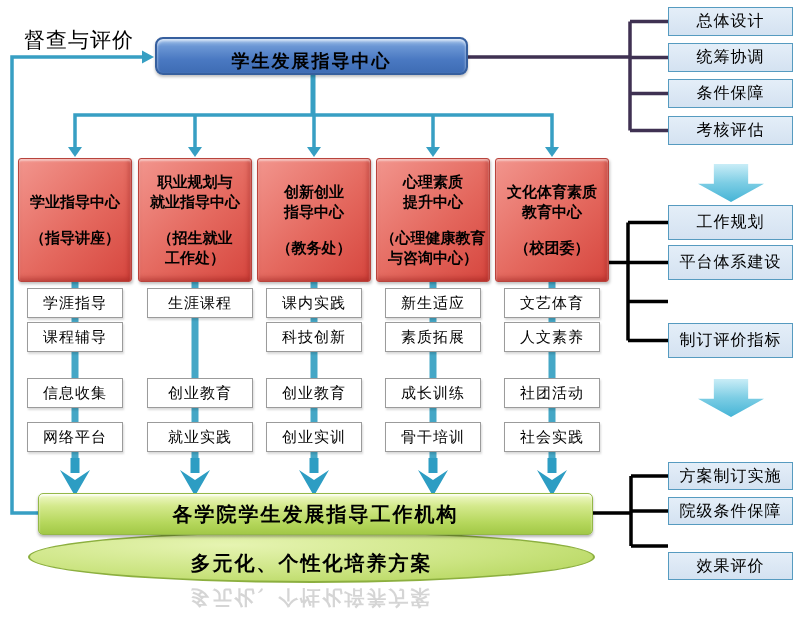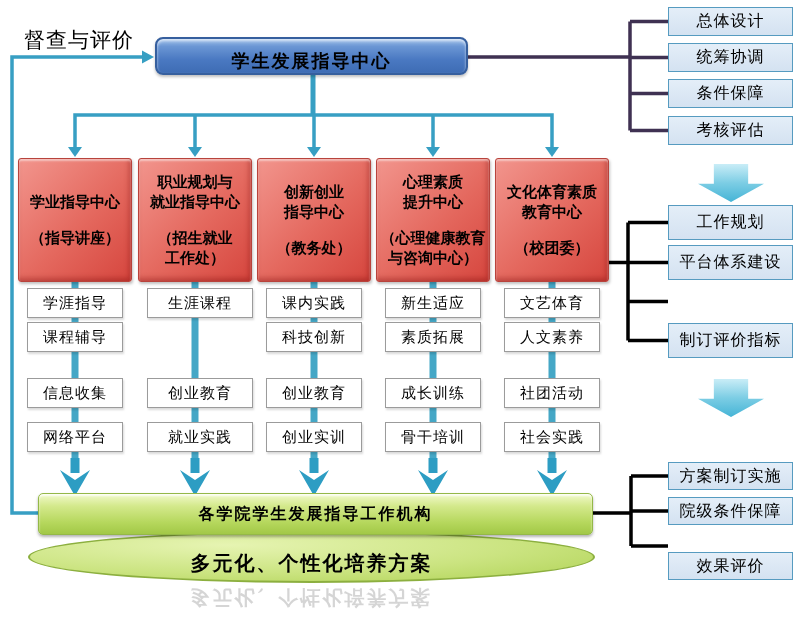--- a/index.html
+++ b/index.html
@@ -65,21 +65,21 @@
   }
   .fat1{top:164px}.fat2{top:379px}
 
   
   .green-bar{
     position:absolute;left:38px;top:493px;width:555px;height:42px;z-index:3;
     border-radius:5px;border:1px solid #94B848;box-sizing:border-box;
     background:linear-gradient(180deg,#F2FACB 0%,#D4E98C 30%,#B5D75C 72%,#A2C847 100%);
     box-shadow:inset 0 2px 2px rgba(255,255,255,.8),0 2px 3px rgba(0,0,0,.3);
     display:flex;align-items:center;justify-content:center;
-    font-size:16px;font-weight:bold;letter-spacing:2px;
+    font-size:20px;font-weight:bold;letter-spacing:2px;
   }
   .plan-ellipse{
     position:absolute;left:28px;top:531px;width:567px;height:52px;z-index:2;
     border-radius:50%;border:2px solid #8CAF3F;box-sizing:border-box;
     background:radial-gradient(ellipse at 35% 25%,#E6F4B2 0%,#CBE481 55%,#AFD254 100%);
     display:flex;align-items:flex-end;justify-content:center;padding-bottom:4px;
     font-size:20px;font-weight:bold;letter-spacing:2px;
   }
   .plan-reflection{
     position:absolute;left:28px;top:584px;width:567px;z-index:1;

